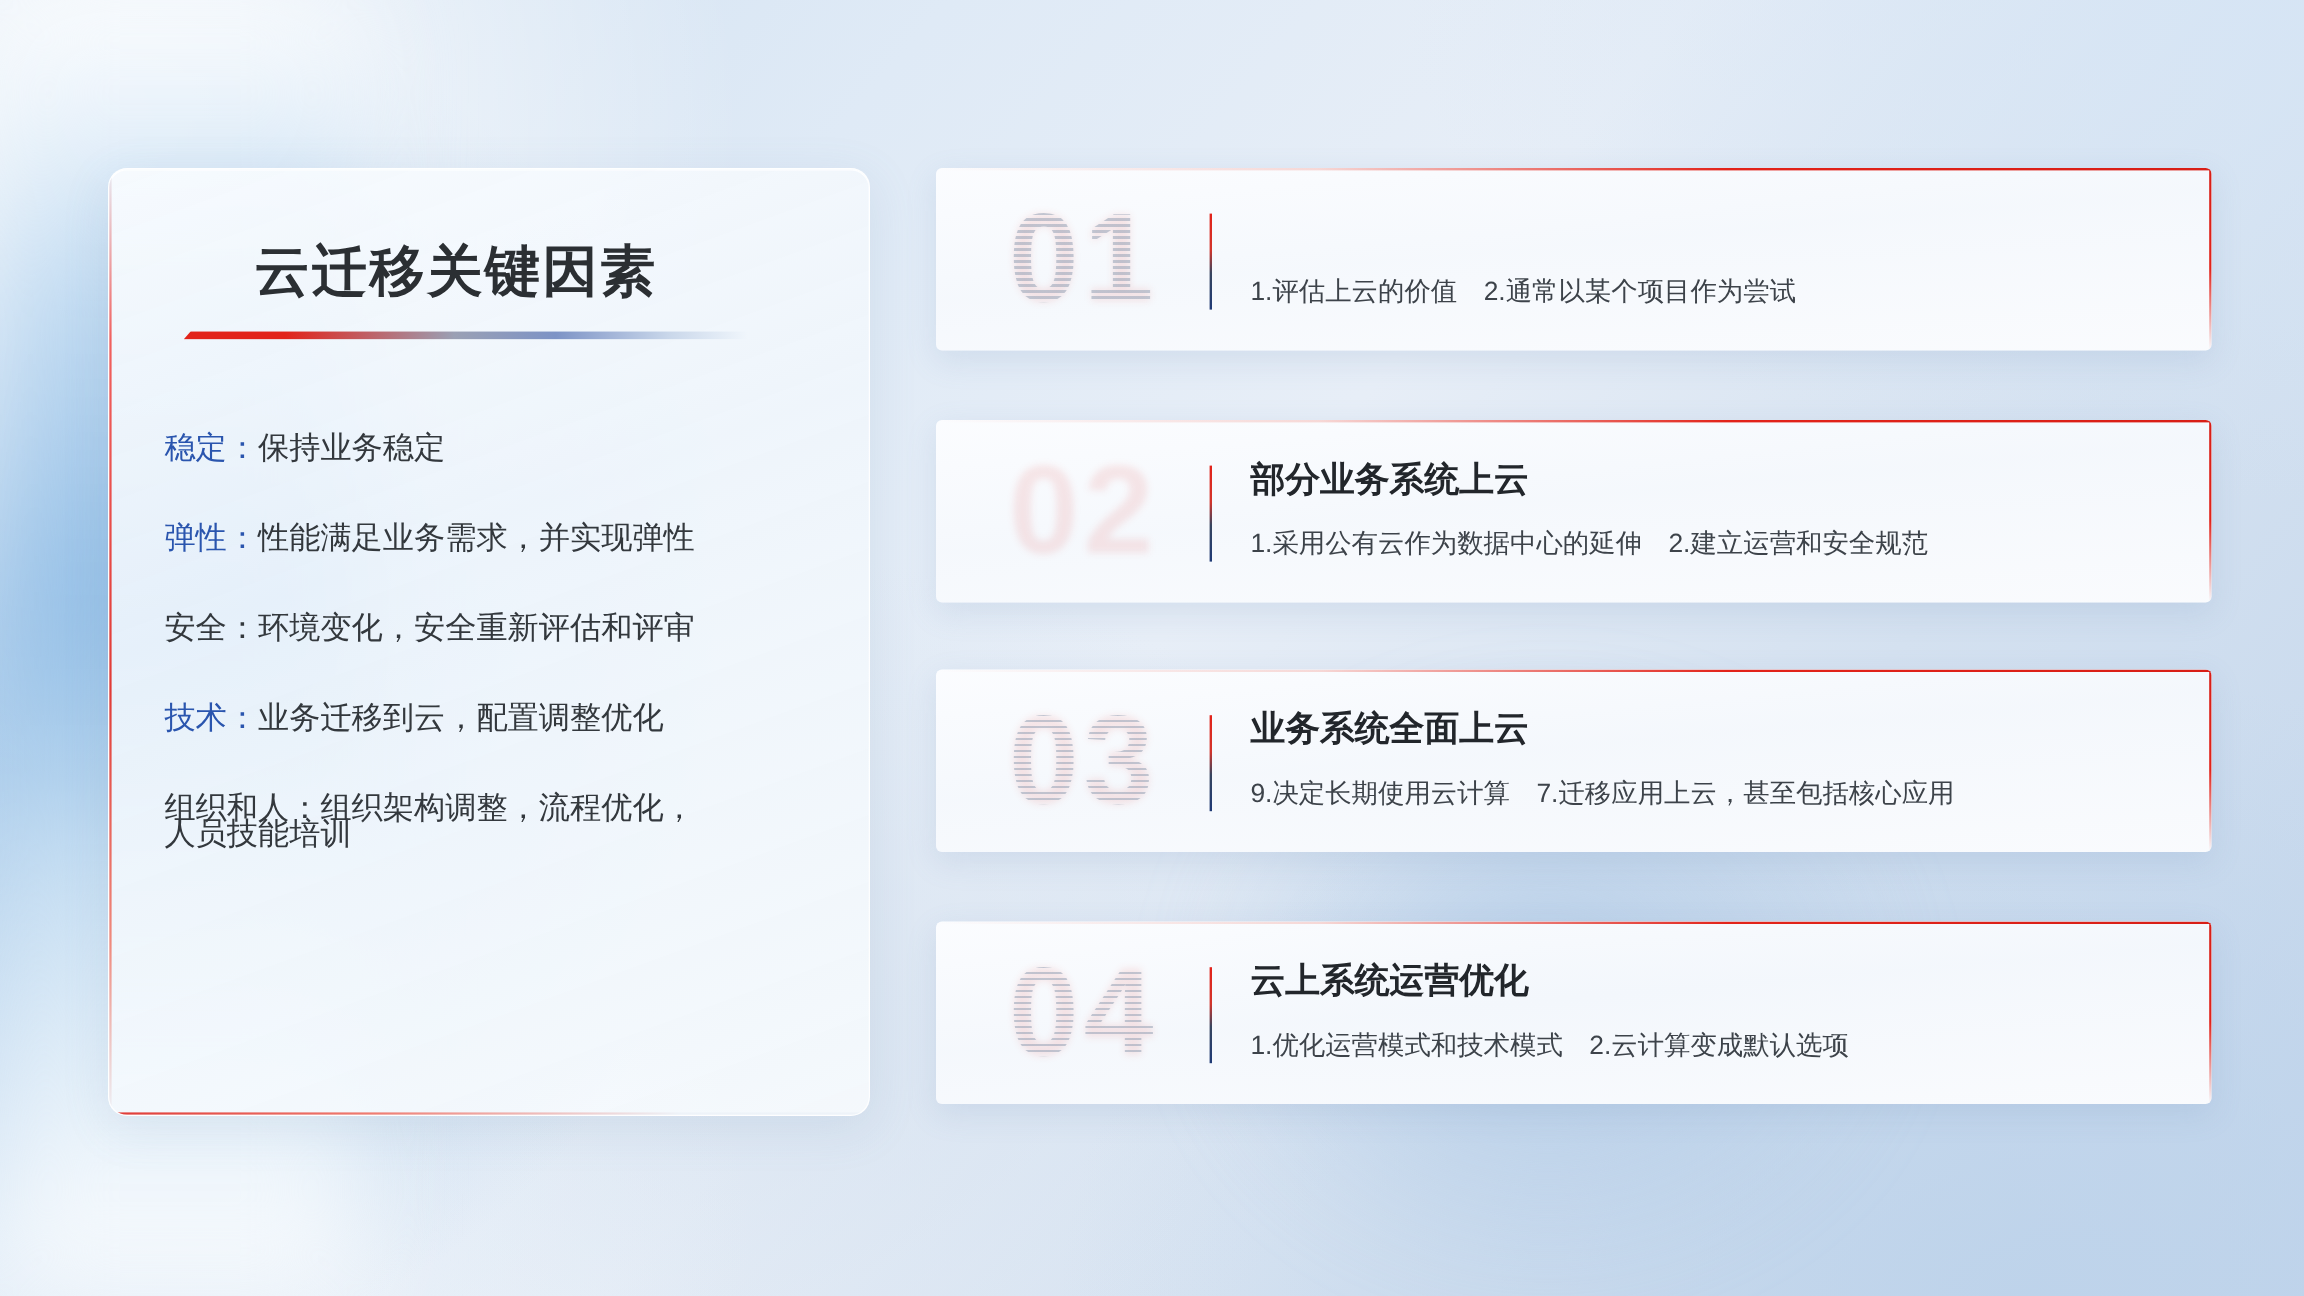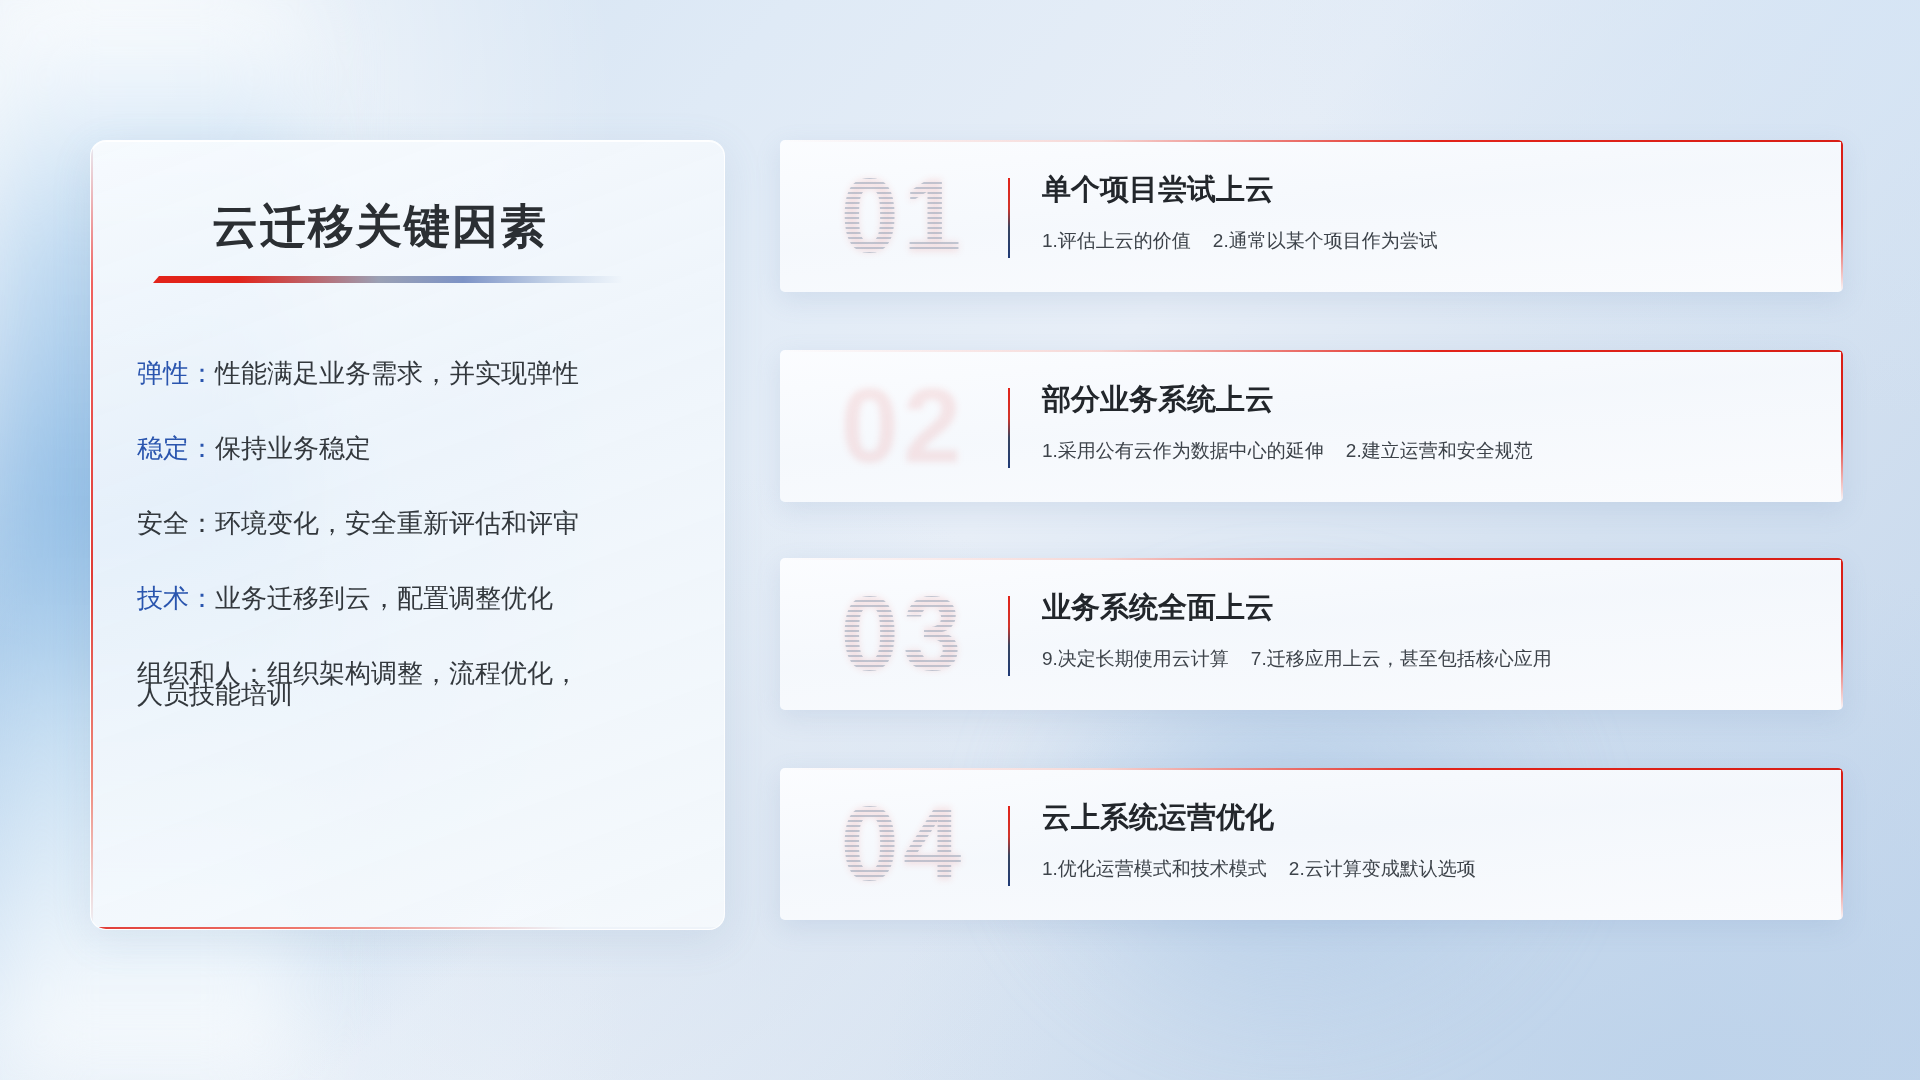--- a/index.html
+++ b/index.html
@@ -132,64 +132,63 @@
     position:absolute; left:228px; top:38px; width:2px; height:80px;
     background:linear-gradient(180deg,#e2231a 0%,#d2352c 38%,#37455f 62%,#1f3a76 100%);
   }
 
   .step-title {
     position:absolute; left:262px; top:30px;
     font-size:29px; font-weight:bold; color:#22262b; white-space:nowrap;
   }
   .step-desc {
     position:absolute; left:262px; top:88px;
-    font-size:19px; color:#3d434a; white-space:nowrap;text-align:right;
+    font-size:22px; color:#3d434a; white-space:nowrap;text-align:right;
   }
   .step-desc .gap { display:inline-block; width:22px; }
 </style>
 </head>
 <body>
 
 <div class="bg">
   <div class="bg-streak"></div>
   <div class="bg-streak2"></div>
 </div>
 
 <div class="stage">
 
   <section class="left-card">
     <h1 class="panel-title">云迁移关键因素</h1>
     <div class="title-rule"></div>
 
     <div class="factor-list">
       <div class="factor-row">
+        <span class="factor-label">稳定：</span><span class="factor-text">保持业务稳定</span>
+      </div>
+      <div class="factor-row">
         <span class="factor-label">弹性：</span><span class="factor-text">性能满足业务需求，并实现弹性</span>
-      </div>
-      <div class="factor-row">
-        <span class="factor-label">稳定：</span><span class="factor-text">保持业务稳定</span>
       </div>
       <div class="factor-row">
         <span class="factor-label plain">安全：</span><span class="factor-text">环境变化，安全重新评估和评审</span>
       </div>
       <div class="factor-row">
         <span class="factor-label">技术：</span><span class="factor-text">业务迁移到云，配置调整优化</span>
       </div>
       <div class="factor-row">
         <span class="factor-label plain">组织和人：</span><span class="factor-text">组织架构调整，流程优化，</span>
         <div class="factor-cont">人员技能培训</div>
       </div>
     </div>
   </section>
 
   <article class="step-card" style="top:140px">
     <span class="right-edge"></span>
     <div class="step-num-glow">01</div>
     <div class="step-num">01</div>
     <div class="step-divider"></div>
-    <h2 class="step-title">单个项目尝试上云</h2>
     <p class="step-desc"><span>1.评估上云的价值</span><span class="gap"></span><span>2.通常以某个项目作为尝试</span></p>
   </article>
 
   <article class="step-card" style="top:350px">
     <span class="right-edge"></span>
     <div class="step-num-glow">02</div>
     <div class="step-divider"></div>
     <h2 class="step-title">部分业务系统上云</h2>
     <p class="step-desc"><span>1.采用公有云作为数据中心的延伸</span><span class="gap"></span><span>2.建立运营和安全规范</span></p>
   </article>

